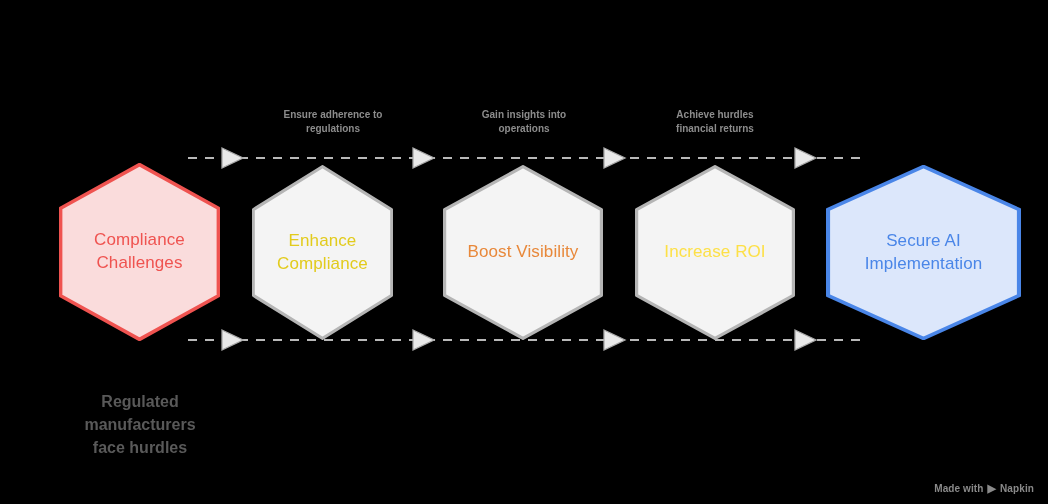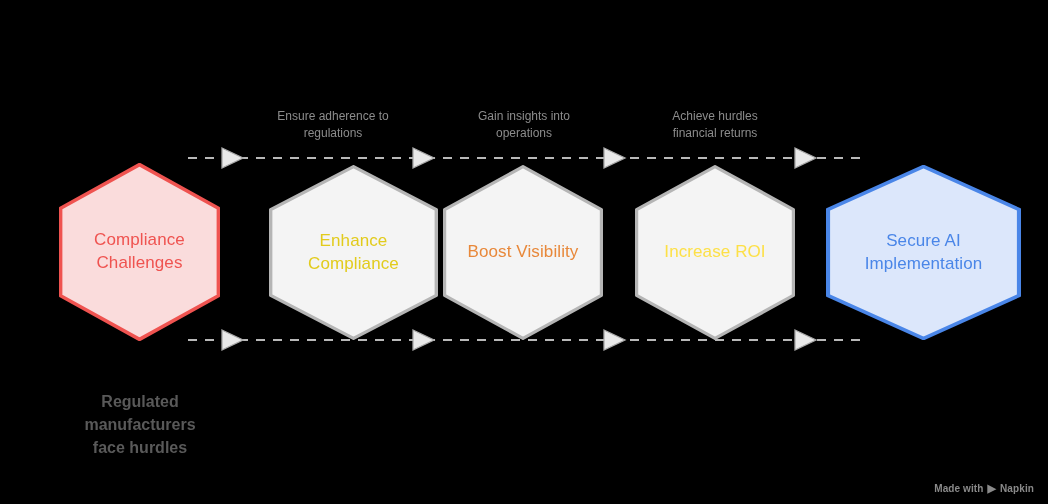--- a/index.html
+++ b/index.html
@@ -51,23 +51,23 @@
     pointer-events: none;
   }
   
   .caption {
     position: absolute;
     text-align: center;
     white-space: pre-line;
     color: #8c8c8c;
   }
   .caption-top {
-    font-size: 12px;
+    font-size: 10px;
     line-height: 1.42;
-    font-weight: 400;
+    font-weight: 700;
   }
   .caption-bottom {
     font-size: 16px;
     line-height: 1.45;
     font-weight: 700;
     color: #595959;
   }
   
   .watermark {
     position: absolute;
@@ -119,21 +119,21 @@
 financial returns</div>
 
   <div class="hex" style="left:59px; top:163px; width:161px; height:178px;">
     <svg viewBox="0 0 100 110" preserveAspectRatio="none">
       <polygon points="50,1 99,28 99,82 50,109 1,82 1,28" fill="#fadcdc" stroke="#ef5350" stroke-width="2.2" stroke-linejoin="round"></polygon>
     </svg>
     <div class="hex-label" style="color:#ef5350;">Compliance
 Challenges</div>
   </div>
 
-  <div class="hex" style="left:269px; top:165px; width:169px; height:175px;">
+  <div class="hex" style="left:252px; top:165px; width:141px; height:175px;">
     <svg viewBox="0 0 100 110" preserveAspectRatio="none">
       <polygon points="50,1 99,28 99,82 50,109 1,82 1,28" fill="#f4f4f4" stroke="#b5b5b5" stroke-width="2" stroke-linejoin="round"></polygon>
     </svg>
     <div class="hex-label" style="color:#e2cb1c;">Enhance
 Compliance</div>
   </div>
 
   <div class="hex" style="left:443px; top:165px; width:160px; height:175px;">
     <svg viewBox="0 0 100 110" preserveAspectRatio="none">
       <polygon points="50,1 99,28 99,82 50,109 1,82 1,28" fill="#f4f4f4" stroke="#b5b5b5" stroke-width="2" stroke-linejoin="round"></polygon>

